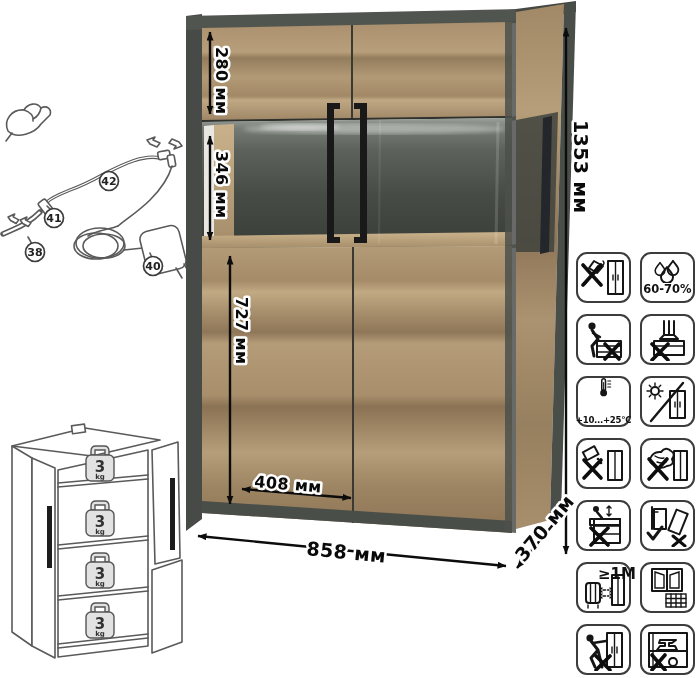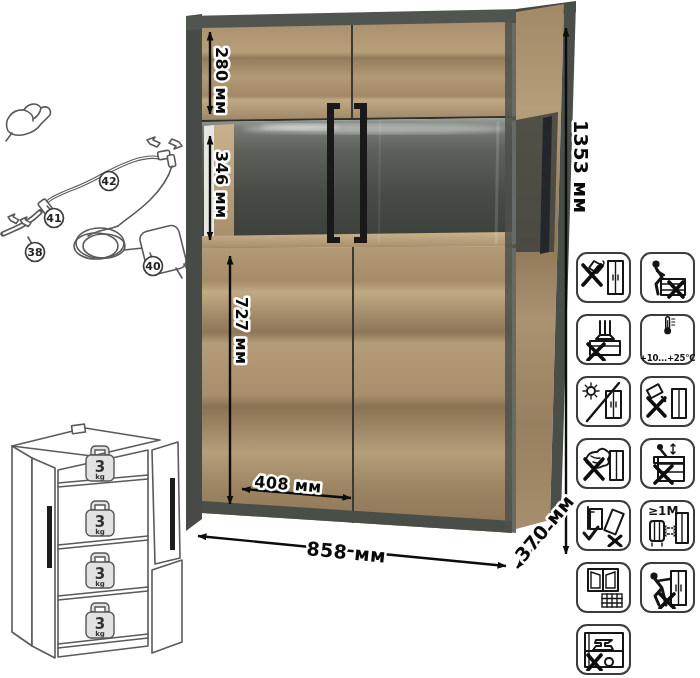--- a/index.html
+++ b/index.html
@@ -12,21 +12,21 @@
   .dim-lg{font-size:19px;}
   
   .icon-grid{position:absolute;left:576px;top:252px;display:grid;
              grid-template-columns:55px 55px;grid-auto-rows:51px;column-gap:9px;row-gap:11px;}
   .tile{position:relative;border:2.5px solid #3c3c3c;border-radius:11px;background:#fff;
         display:flex;flex-direction:column;align-items:center;justify-content:center;box-sizing:border-box;}
   .tile svg{display:block;}
   .tile .lbl{font-weight:bold;color:#111;line-height:1;}
   .lbl-hum{font-size:11.5px;margin-top:1px;}
   .lbl-temp{font-size:8.6px;margin-top:19px;letter-spacing:-0.3px;}
-  .lbl-dist{position:absolute;top:3px;left:6px;font-size:12px;}
+  .lbl-dist{position:absolute;top:3px;left:20px;font-size:15px;}
   .ln{stroke:#151515;stroke-width:2;fill:none;stroke-linecap:round;stroke-linejoin:round;}
   .ln-thin{stroke:#151515;stroke-width:1.4;fill:none;stroke-linecap:round;}
   .xx{stroke:#0d0d0d;stroke-width:3.6;fill:none;stroke-linecap:round;}
   .fillb{fill:#151515;stroke:none;}
   
   .art{stroke:#5a5a5a;stroke-width:1.6;fill:none;stroke-linecap:round;stroke-linejoin:round;}
   .artf{stroke:#5a5a5a;stroke-width:1.6;fill:#ffffff;stroke-linejoin:round;}
   .badge-t{font-family:"DejaVu Sans",sans-serif;font-weight:bold;font-size:11px;fill:#222;}
   .wt-big{font-family:"DejaVu Sans",sans-serif;font-weight:bold;font-size:15px;fill:#333;}
   .wt-sm{font-family:"DejaVu Sans",sans-serif;font-weight:bold;font-size:7px;fill:#333;}
@@ -264,20 +264,28 @@
           <line class="ln-thin" x1="34.5" y1="4" x2="34.5" y2="37"></line>
         <line class="ln-thin" x1="32" y1="18" x2="32" y2="23"></line>
           <line class="ln-thin" x1="37" y1="18" x2="37" y2="23"></line>
         <line class="ln" x1="4" y1="27" x2="17" y2="9"></line>
         <path class="ln" d="M13,4 L22,9 L16,16 L8,11 Z"></path>
         <path class="ln-thin" d="M22,4 q2,2 0,4"></path>
         <path class="xx" d="M2,8 L20,28 M20,8 L2,28"></path>
       </svg>
     </div>
 
+    <div class="tile">
+      <svg width="46" height="24" viewBox="0 0 46 24">
+        <path class="ln" transform="translate(15,10) scale(.8)" d="M0,-8 C2.5,-4 6,-1.5 6,2 A6,6 0 1 1 -6,2 C-6,-1.5 -2.5,-4 0,-8 Z"></path>
+        <path class="ln" transform="translate(28,9) scale(.9)" d="M0,-8 C2.5,-4 6,-1.5 6,2 A6,6 0 1 1 -6,2 C-6,-1.5 -2.5,-4 0,-8 Z"></path>
+        <path class="ln" transform="translate(22,16)" d="M0,-8 C2.5,-4 6,-1.5 6,2 A6,6 0 1 1 -6,2 C-6,-1.5 -2.5,-4 0,-8 Z"></path>
+      </svg>
+      <span class="lbl lbl-hum">60-70%</span>
+    </div>
 
     <div class="tile">
       <svg width="46" height="42" viewBox="0 0 46 42">
         <rect class="ln" x="16" y="22" width="24" height="16"></rect>
         <line class="ln-thin" x1="16" y1="27" x2="40" y2="27"></line>
           <line class="ln-thin" x1="16" y1="33" x2="40" y2="33"></line>
         <circle class="fillb" cx="11" cy="7" r="3.6"></circle>
         <path class="ln" style="stroke-width:3" d="M11,11 L17,20 L11,27 L13,37"></path>
         <path class="ln" style="stroke-width:2.4" d="M12,14 L19,18"></path>
         <path class="xx" d="M24,25 L38,40 M38,25 L24,40"></path>

